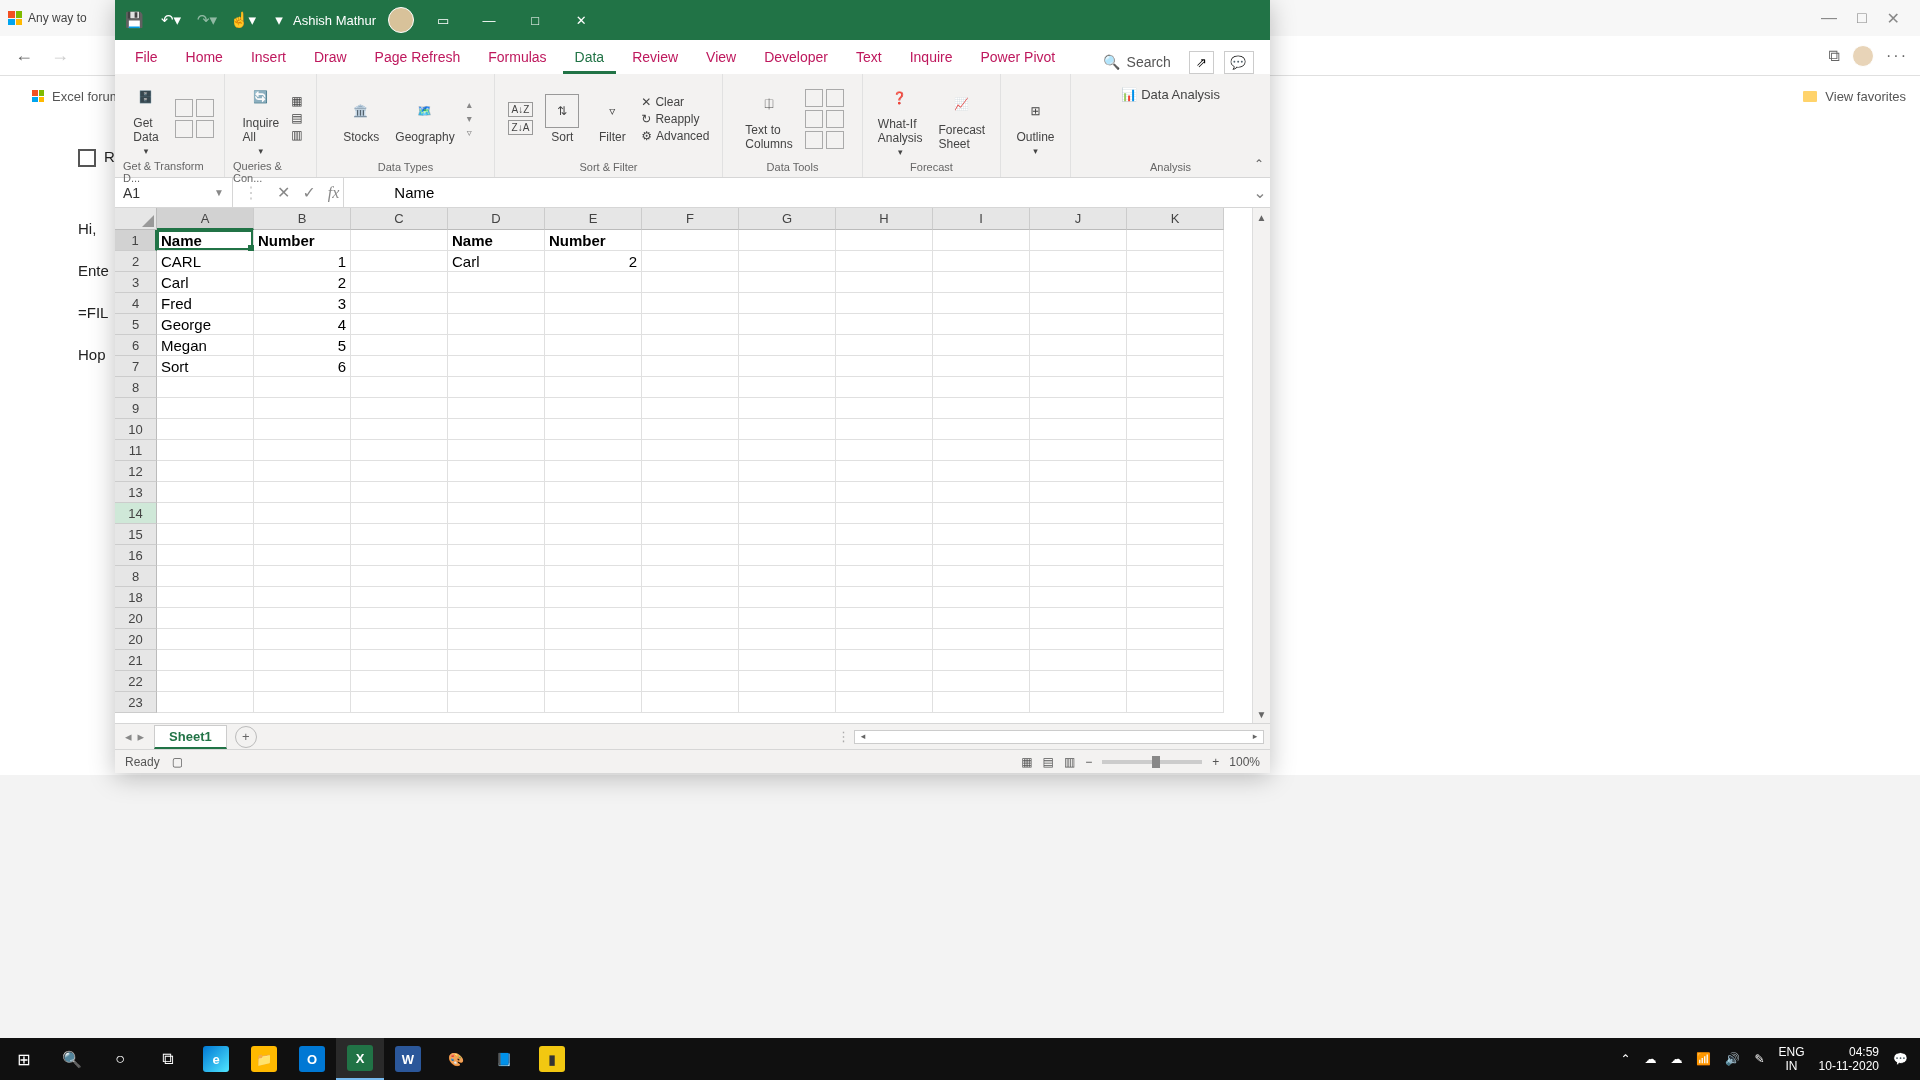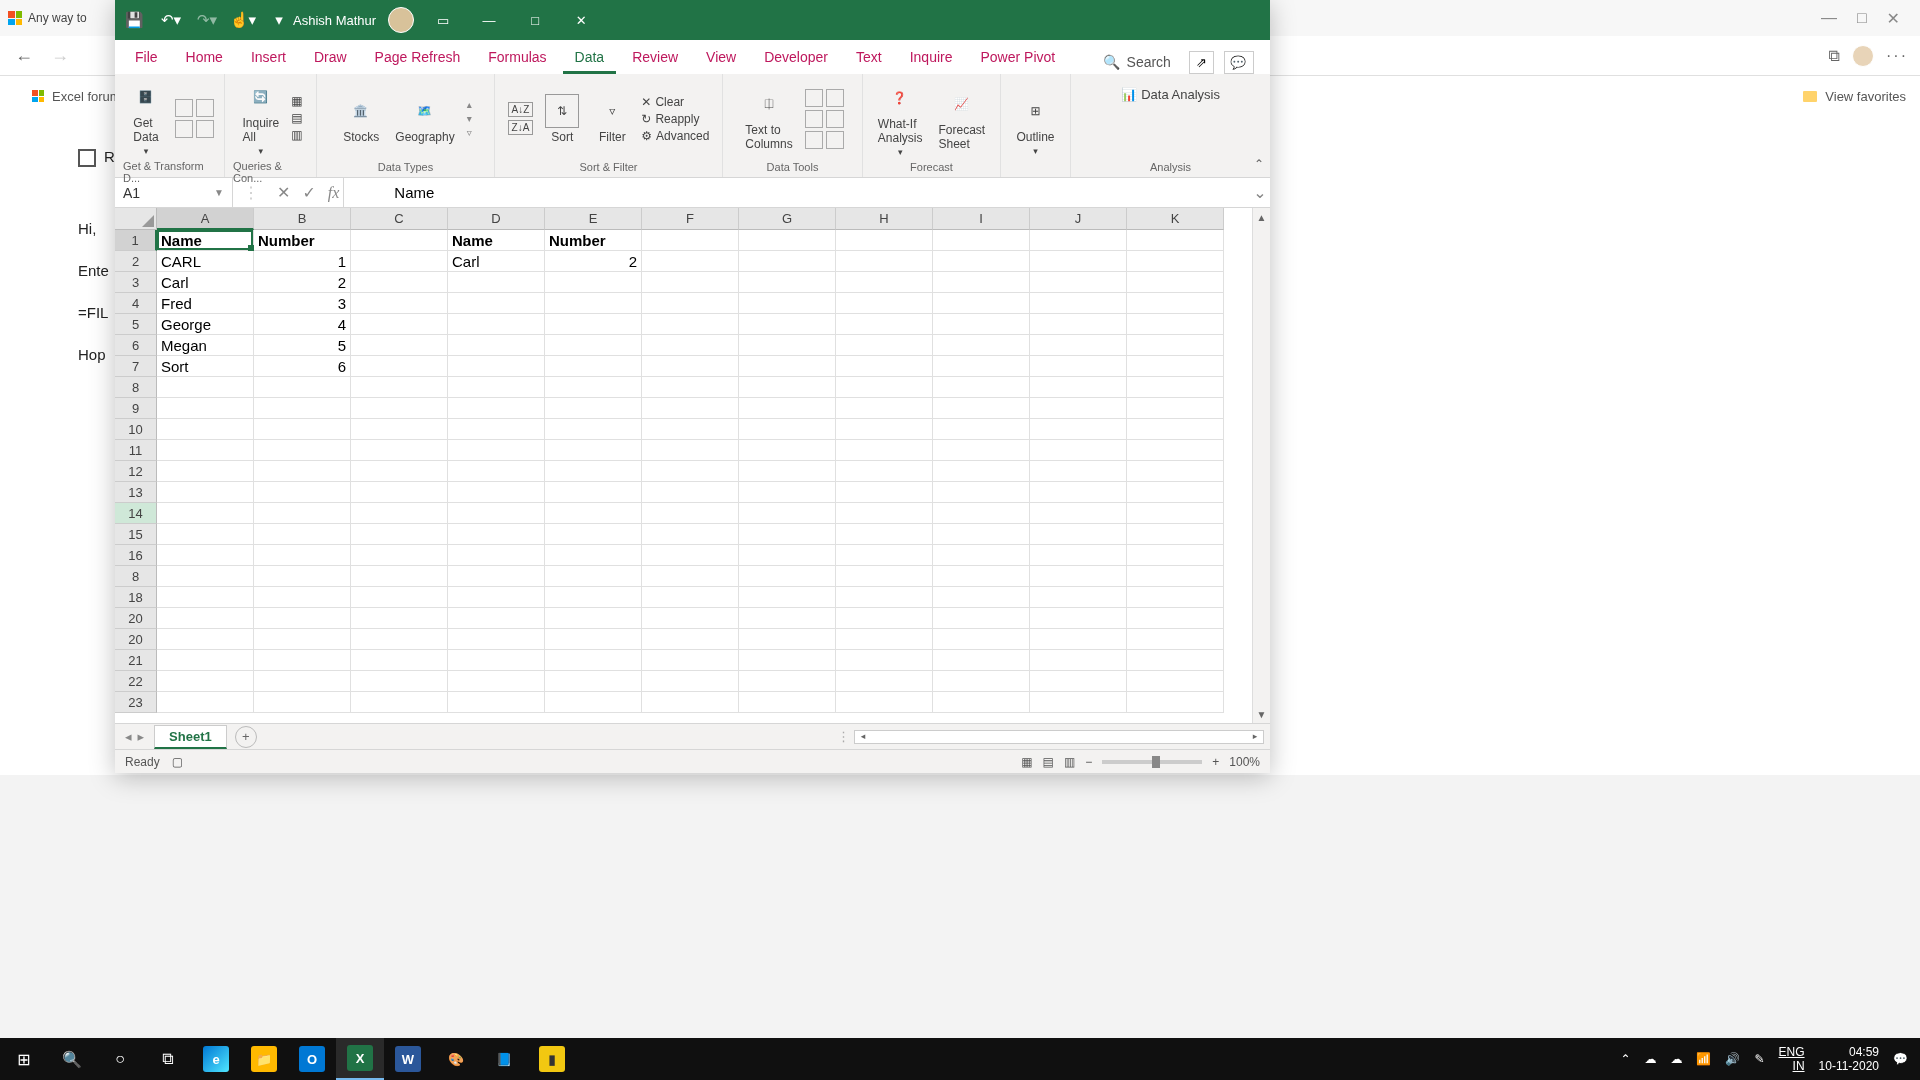--- a/index.html
+++ b/index.html
@@ -96,21 +96,21 @@
 .zoom-slider::after{content:'';position:absolute;left:50%;top:-4px;width:8px;height:12px;background:#888;}
 
 
 .taskbar { position:absolute; bottom:0; left:0; width:1920px; height:42px; background:#101010; display:flex; align-items:center; color:#fff;}
 .tb-left{display:flex;align-items:center;height:100%;}
 .tb-btn{width:48px;height:42px;display:flex;align-items:center;justify-content:center;font-size:16px;color:#fff;}
 .tb-btn.active{border-bottom:2px solid #76b9ed;background:#2a2a2a;}
 .app-icon{width:26px;height:26px;border-radius:3px;display:flex;align-items:center;justify-content:center;font-size:13px;font-weight:700;color:#fff;}
 .tb-right{margin-left:auto;display:flex;align-items:center;gap:14px;padding-right:12px;font-size:12px;}
 .clock{display:flex;flex-direction:column;align-items:flex-end;line-height:1.2;}
-.lang-stack{display:flex;flex-direction:column;align-items:flex-end;line-height:1.2;font-size:12px;text-decoration:underline;}
+.lang-stack{display:flex;flex-direction:column;align-items:center;line-height:1.2;font-size:12px;}
 </style>
 </head>
 <body>
 
 <div class="browser-bg">
   <div class="browser-tabs">
     <div class="tab-label">
       <span class="ms-logo">
           <span></span>
           <span></span>

